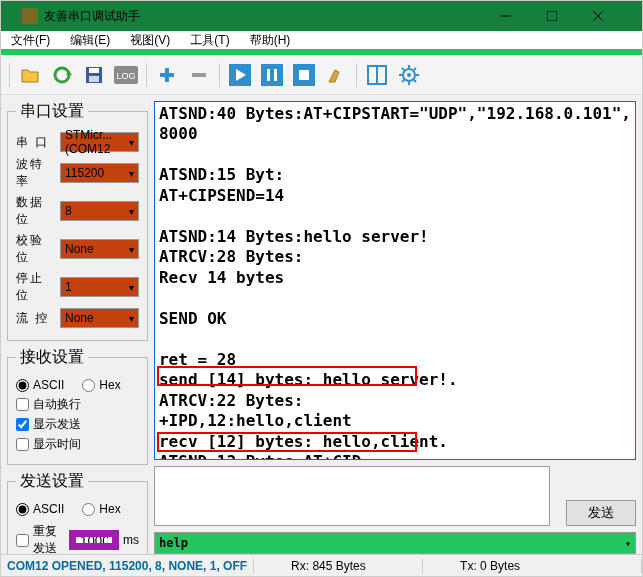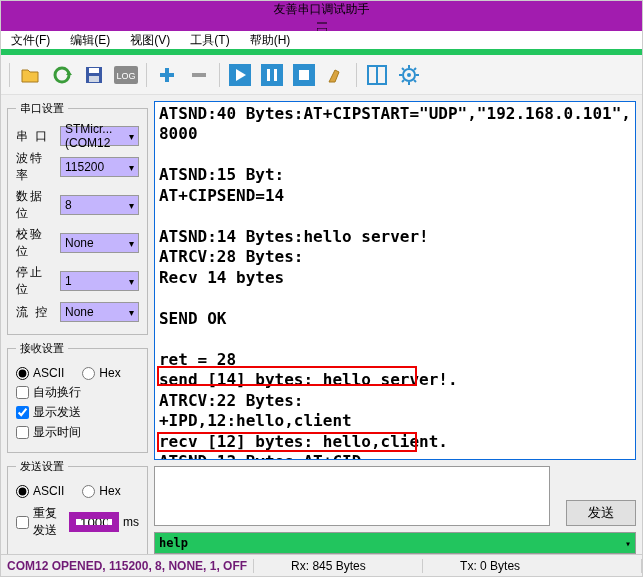--- a/index.html
+++ b/index.html
@@ -1,47 +1,47 @@
 <!DOCTYPE html>
 <html><head>
 <meta charset="utf-8">
 <style>
   * { box-sizing: border-box; margin: 0; padding: 0; }
   body { width: 643px; height: 577px; font-family: "Microsoft YaHei", sans-serif; font-size: 12px; background: #f0f0f0; border: 1px solid #ccc; display: flex; flex-direction: column; }
-  .titlebar { height: 30px; background: #a21caf; display: flex; align-items: center; padding: 0 21px; flex-direction: column; }
+  .titlebar { height: 30px; background: #15803d; display: flex; align-items: center; padding: 0 21px; }
   .titlebar .appicon { width: 16px; height: 16px; background: #7a6a20; margin-right: 6px; }
   .titlebar .title { flex: 1; font-size: 12px; }
   .titlebar .winbtn { width: 46px; height: 30px; display: flex; align-items: center; justify-content: center; }
   .menubar { height: 24px; background: #fff; display: flex; align-items: center; padding: 0 4px; gap: 8px; border-bottom: 6px solid #22c55e; }
   .menubar .mitem { padding: 2px 6px; }
   .toolbar { height: 40px; background: #f4f4f4; display: flex; align-items: center; gap: 4px; padding: 0 6px; border-bottom: 1px solid #e0e0e0; }
   .tsep { width: 1px; height: 24px; background: #ccc; margin: 0 2px; }
   .tbtn { width: 28px; height: 28px; display: flex; align-items: center; justify-content: center; }
   .content { flex: 1; display: flex; overflow: hidden; }
   .leftcol { width: 174px; padding: 6px; display: flex; flex-direction: column; gap: 6px; }
   fieldset { border: 1px solid #bbb; padding: 6px 8px 8px; }
-  legend { font-size: 11px; padding: 0 4px; }
+  legend { font-size: 16px; padding: 0 4px; }
   .row { display: flex; align-items: center; gap: 4px; margin: 4px 0; }
   .row .lbl { width: 40px; letter-spacing: 2px; }
-  .sel { flex: 1; height: 20px; border: 1px solid #999; background: #c4b5fd; display: flex; align-items: center; padding: 0 18px 0 4px; font-size: 12px; position: relative; }
+  .sel { flex: 1; height: 20px; border: 1px solid #999; background: #c2410c; display: flex; align-items: center; padding: 0 18px 0 4px; font-size: 12px; position: relative; }
   .sel::after { content: "▾"; position: absolute; right: 4px; font-size: 10px; }
   .radio { display: flex; align-items: center; gap: 4px; }
   .radio input { accent-color: #000; }
   .chk { display: flex; align-items: center; gap: 4px; margin: 3px 0; }
   .num { width: 50px; height: 20px; border: 7px solid #a21caf; background: #fff; text-align: left; padding: 0 4px; }
   .rightcol { flex: 1; display: flex; flex-direction: column; padding: 6px 6px 0 0; gap: 6px; }
   .rxarea { flex: 1; border: 1px solid #0a6adc; background: #fff; font-family: Consolas, monospace; font-size: 16px; font-weight: bold; line-height: 1.28; padding: 2px 4px; white-space: pre; overflow: hidden; position: relative; }
   .redbox { position: absolute; border: 2px solid #e00; pointer-events: none; }
   .txrow { display: flex; gap: 16px; }
   .txarea { flex: 1; height: 60px; border: 1px solid #999; background: #fff; resize: none; }
   .sendbtn { width: 70px; height: 26px; background: #e1e1e1; border: 1px solid #999; }
   .helparea { height: 22px; border: 1px solid #999; background: #22c55e; font-family: Consolas, monospace; font-weight: bold; font-size: 12px; padding: 2px 4px; display: flex; align-items: center; position: relative; }
   .helparea::after { content: "▾"; position: absolute; right: 4px; font-size: 10px; }
   .statusbar { height: 22px; background: #f0f0f0; border-top: 1px solid #ccc; display: flex; align-items: center; font-size: 12px; }
-  .statusbar .sleft { color: #701a75; font-weight: bold; padding: 0 6px; border-right: 1px solid #ccc; }
+  .statusbar .sleft { color: #0369a1; font-weight: bold; padding: 0 6px; border-right: 1px solid #ccc; }
   .statusbar .smid { padding: 0 6px; border-right: 1px solid #ccc; margin-left: 31px; }
   svg { display: block; }
 </style>
 </head>
 <body>
 
 <div class="titlebar">
   <div class="appicon"></div>
   <div class="title">友善串口调试助手</div>
   <div class="winbtn">

